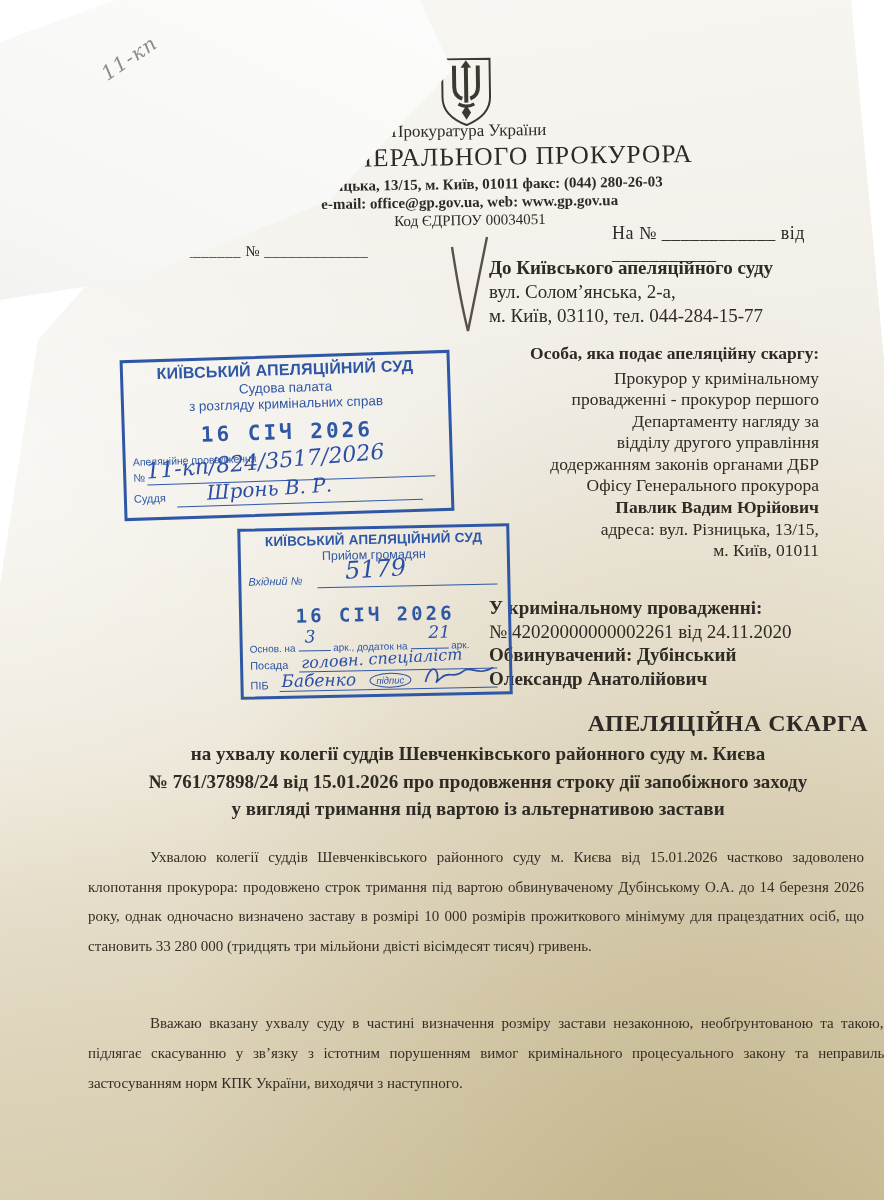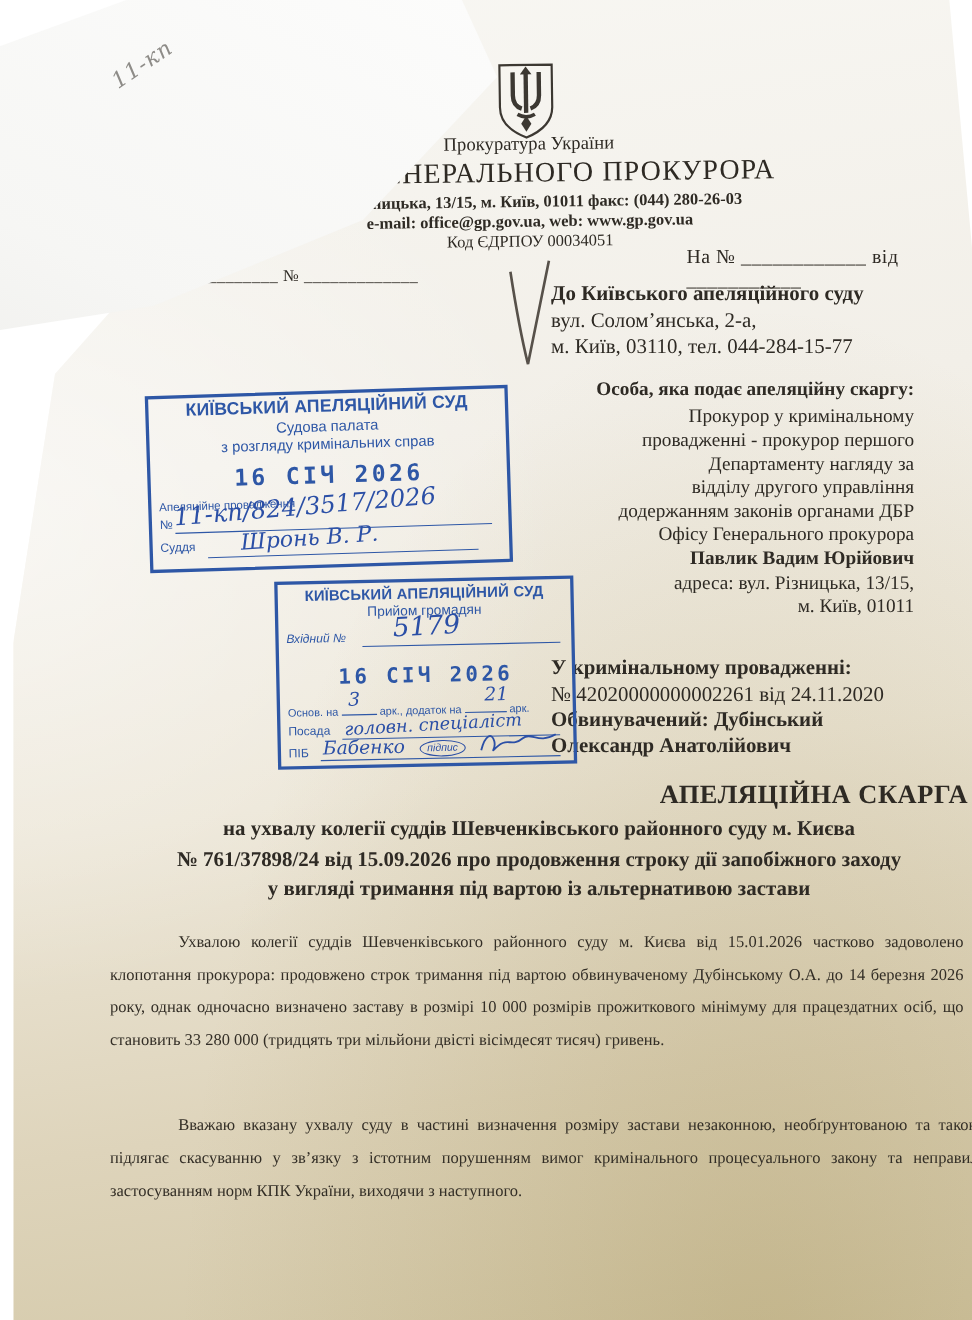--- a/index.html
+++ b/index.html
@@ -13,21 +13,20 @@
 
   
   .paper{
     position:absolute;inset:0;
     clip-path:polygon(340px 0px,851px 0px,884px 360px,884px 1200px,0px 1200px,0px 585px,38px 340px);
     background:
       radial-gradient(ellipse at 78% 104%, rgba(150,128,62,.28), transparent 55%),
       radial-gradient(ellipse at -5% 40%, rgba(255,255,255,.55), transparent 42%),
       linear-gradient(172deg,#f8f7f3 0%,#f2efe8 34%,#ece6d7 58%,#ded4bb 80%,#d3c8a7 100%);
     color:#2e2a24;
-    margin-left:12px;
   }
 
   
   .sheet{
     position:absolute;inset:0;z-index:6;
     clip-path:polygon(115px 0px,420px 0px,452px 70px,330px 200px,140px 278px,0px 300px,0px 42px);
     background:linear-gradient(205deg,#ffffff 0%,#f6f6f4 38%,#e9e8e5 62%,#d4d3cf 82%,#c6c5c1 100%);
     filter:drop-shadow(3px 4px 5px rgba(80,50,20,.35));
   }
   .pencil-note{
@@ -178,21 +177,21 @@
       <div class="abs hw" style="left:38px;top:140px;font-size:17px;">Бабенко</div>
       <div class="abs sig-ellipse" style="left:126px;top:144px;">підпис</div>
       <svg class="abs" style="left:178px;top:134px;" width="76" height="28" viewBox="0 0 76 28">
         <path d="M4 20 C8 6 14 4 16 12 C18 20 10 24 20 16 C28 9 32 18 42 10 C50 4 56 16 72 7" fill="none" stroke="#2b4fa6" stroke-width="1.7"></path>
       </svg>
     </div>
 
     <div class="doc-title">АПЕЛЯЦІЙНА СКАРГА</div>
     <div class="doc-subtitle">
       <div>на ухвалу колегії суддів Шевченківського районного суду м. Києва</div>
-      <div>№ 761/37898/24 від 15.09.2026 про продовження строку дії запобіжного заходу</div>
+      <div>№ 761/37898/24 від 15.01.2026 про продовження строку дії запобіжного заходу</div>
       <div>у вигляді тримання під вартою із альтернативою застави</div>
     </div>
 
     <div class="para para1">Ухвалою колегії суддів Шевченківського районного суду м. Києва від 15.01.2026 частково задоволено клопотання прокурора: продовжено строк тримання під вартою обвинуваченому Дубінському О.А. до 14 березня 2026 року, однак одночасно визначено заставу в розмірі 10 000 розмірів прожиткового мінімуму для працездатних осіб, що становить 33 280 000 (тридцять три мільйони двісті вісімдесят тисяч) гривень.</div>
     <div class="para para2">Вважаю вказану ухвалу суду в частині визначення розміру застави незаконною, необґрунтованою та такою, що підлягає скасуванню у зв’язку з істотним порушенням вимог кримінального процесуального закону та неправильним застосуванням норм КПК України, виходячи з наступного.</div>
   </div>
 
   <div class="sheet"></div>
   <div class="pencil-note">11-кп</div>
 

